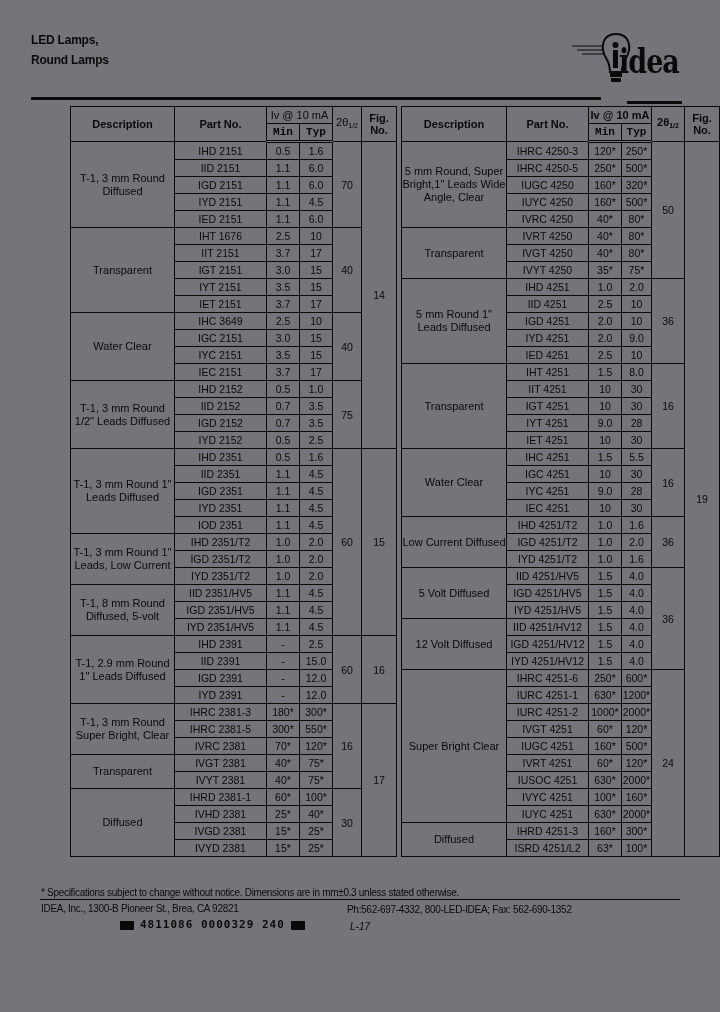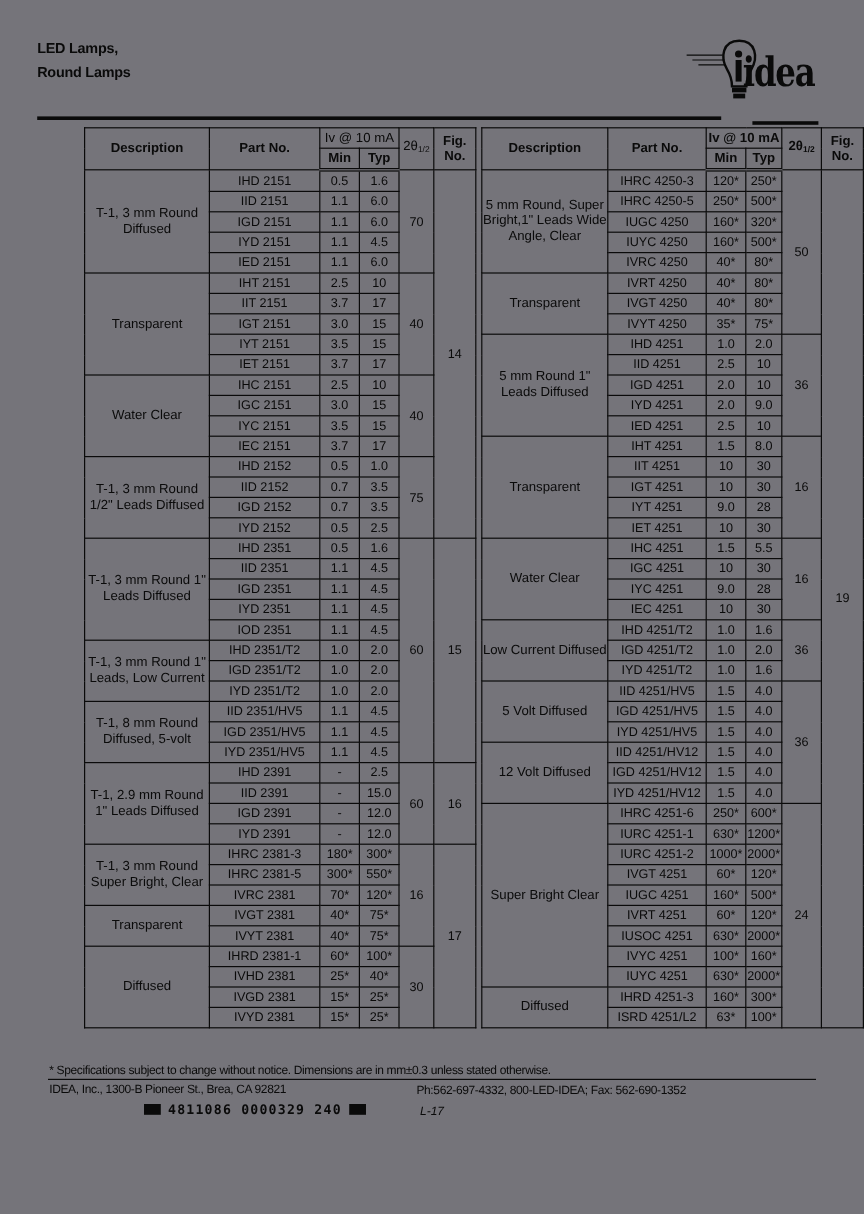--- a/index.html
+++ b/index.html
@@ -10,21 +10,21 @@
   .title { position:absolute; left:31px; top:30px; font-size:12px; font-weight:bold; line-height:20px; letter-spacing:-0.2px; }
   .title-rule { position:absolute; left:31px; top:97px; width:570px; height:3px; background:#0a0a0a; }
   .logo-rule { position:absolute; left:627px; top:101px; width:55px; height:3px; background:#0a0a0a; }
   .logo { position:absolute; left:572px; top:32px; width:110px; height:52px; }
   .logo-text { position:absolute; left:619px; top:42px; font-family:"DejaVu Serif", serif; font-weight:bold; font-size:27px; letter-spacing:-1px; transform:scaleY(1.25); transform-origin:top left; }
 
   table.spec { position:absolute; border-collapse:collapse; font-size:10.5px; table-layout:fixed;margin-left:39px; }
   table.spec td, table.spec th { border:1px solid #0a0a0a; padding:0; text-align:center; vertical-align:middle; font-weight:normal; height:16px; line-height:12px; white-space:nowrap; overflow:hidden; }
   table.spec th { font-weight:bold; font-size:11px; }
   table.spec td.desc { white-space:normal; line-height:13px; font-size:11px; }
-  table.spec thead tr.h2 th { border-bottom:3px double #0a0a0a; }
+  table.spec thead tr.h2 th { border-bottom:3px double #0a0a0a;font-family:Liberation Mono, monospace; }
   #left-table { left:31px; top:106px; width:326px; }
   #right-table { left:362px; top:106px; width:318px; }
   sub { font-size:7px; vertical-align:-2px; }
 
   .footnote { position:absolute; left:41px; top:887px; font-size:10px; letter-spacing:-0.3px;text-align:right; }
   .addr { position:absolute; left:41px; top:903px; font-size:10px; letter-spacing:-0.3px; }
   .phone { position:absolute; left:347px; top:904px; font-size:10px; letter-spacing:-0.3px; }
   .foot-rule { position:absolute; left:40px; top:899px; width:640px; height:1px; background:#0a0a0a; }
   .barcode { position:absolute; left:114px; top:918px; font-family:"DejaVu Sans Mono", monospace; font-size:11px; letter-spacing:1px;font-weight:bold; }
   .blk { display:inline-block; width:14px; height:9px; background:#0a0a0a; vertical-align:middle; margin:0 6px; }
@@ -101,21 +101,21 @@
         <td>1.1</td>
         <td>4.5</td>
       </tr>
       <tr>
         <td>IED 2151</td>
         <td>1.1</td>
         <td>6.0</td>
       </tr>
       <tr>
         <td class="desc" rowspan="5">Transparent</td>
-        <td>IHT 2151</td>
+        <td>IHT 1676</td>
         <td>2.5</td>
         <td>10</td>
         <td rowspan="5">40</td>
       </tr>
       <tr>
         <td>IIT 2151</td>
         <td>3.7</td>
         <td>17</td>
       </tr>
       <tr>
@@ -128,21 +128,21 @@
         <td>3.5</td>
         <td>15</td>
       </tr>
       <tr>
         <td>IET 2151</td>
         <td>3.7</td>
         <td>17</td>
       </tr>
       <tr>
         <td class="desc" rowspan="4">Water Clear</td>
-        <td>IHC 2151</td>
+        <td>IHC 3649</td>
         <td>2.5</td>
         <td>10</td>
         <td rowspan="4">40</td>
       </tr>
       <tr>
         <td>IGC 2151</td>
         <td>3.0</td>
         <td>15</td>
       </tr>
       <tr>

